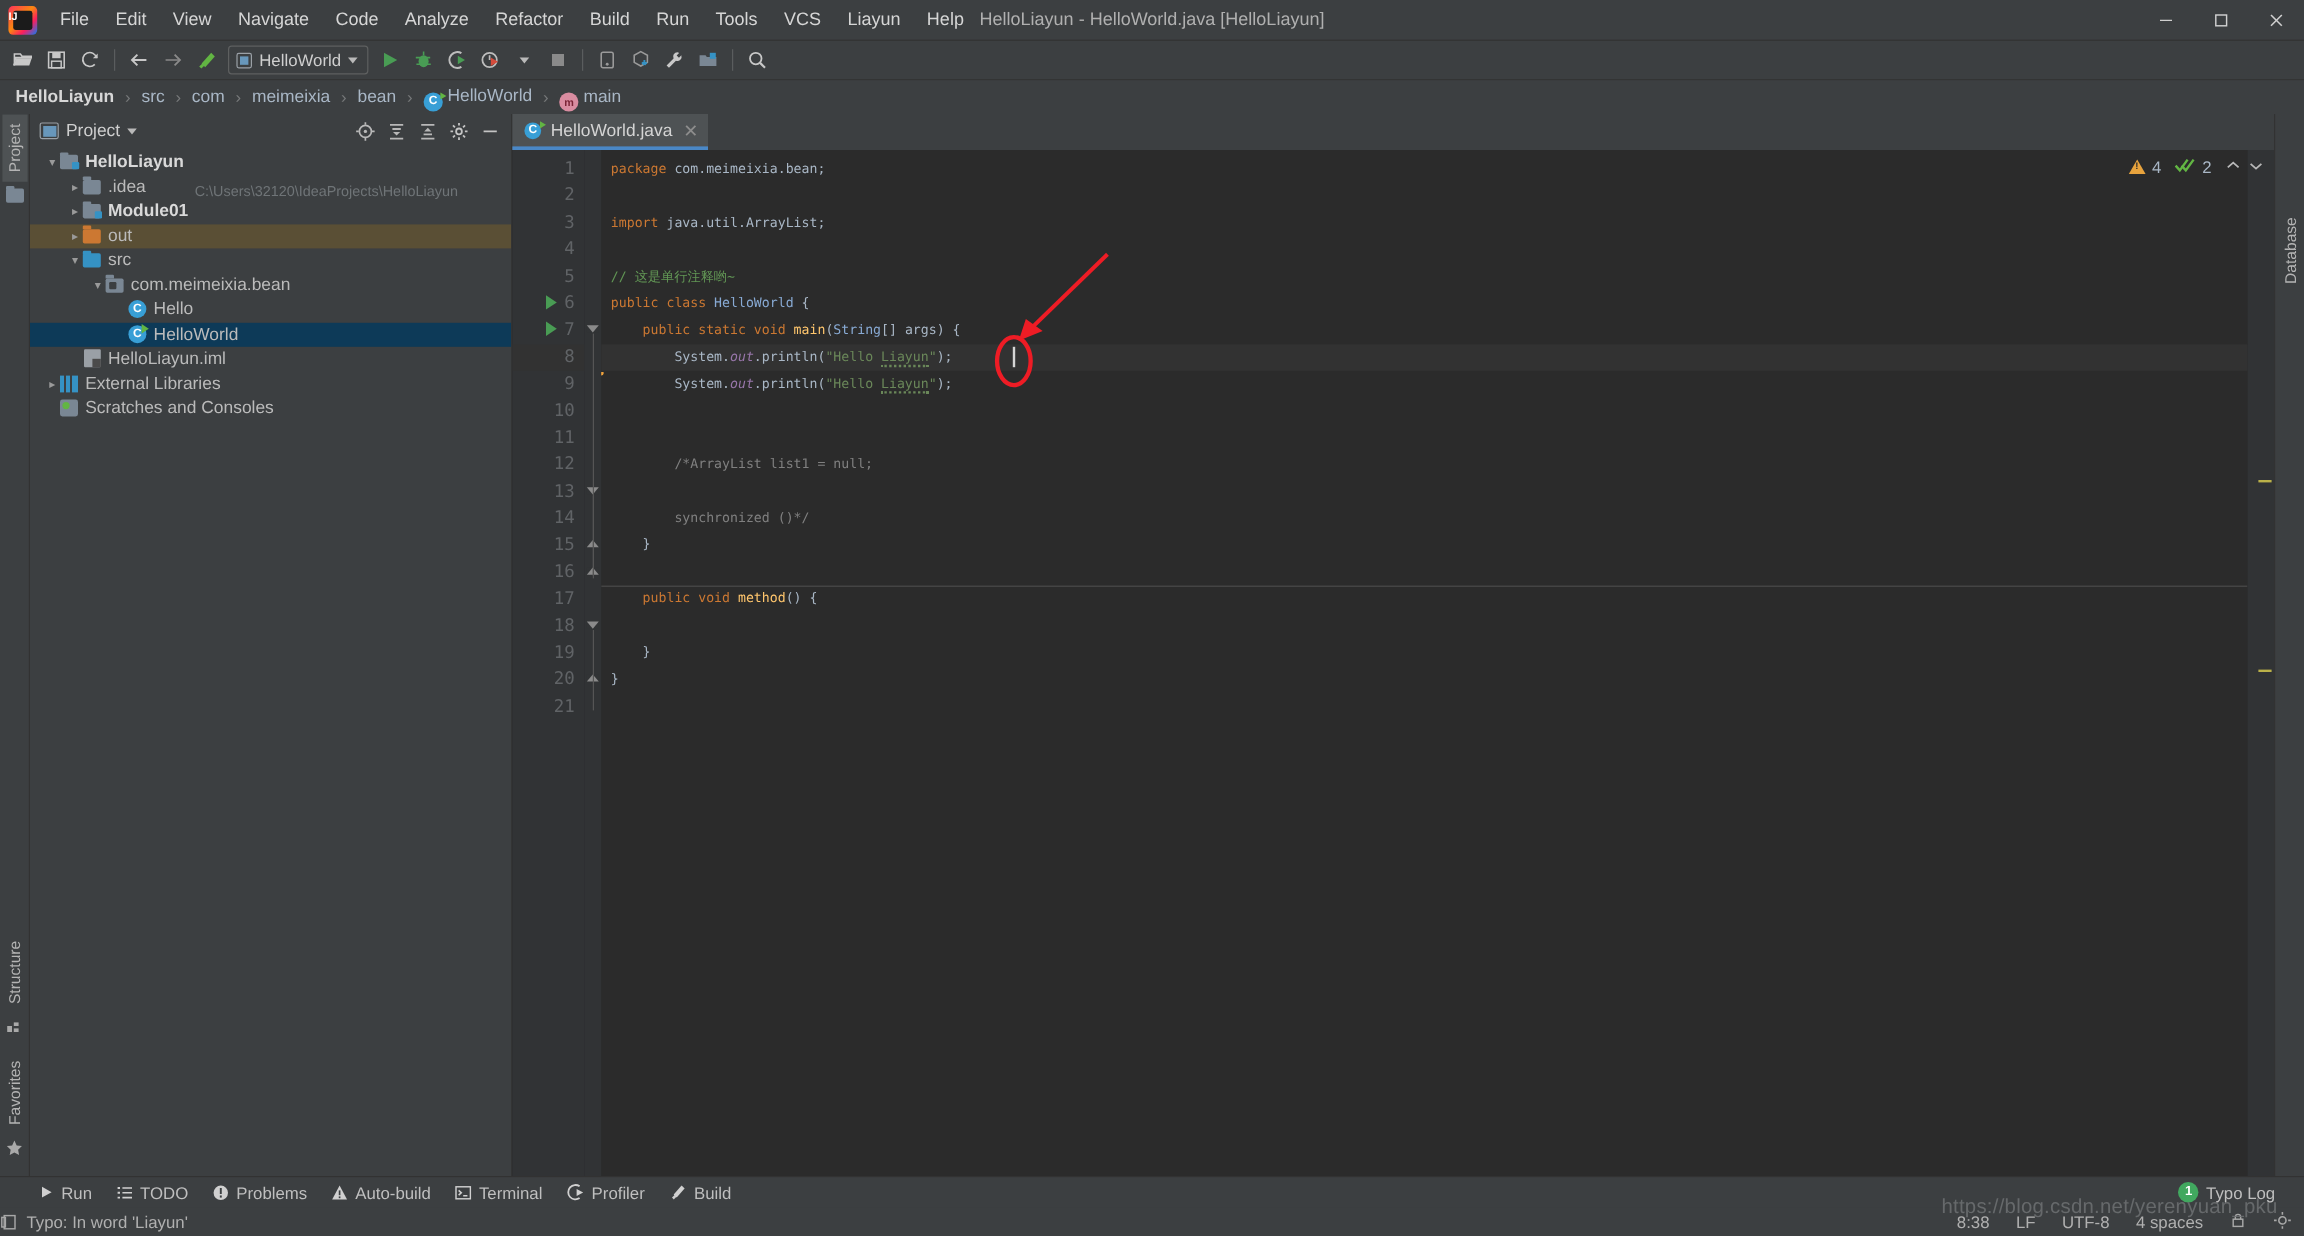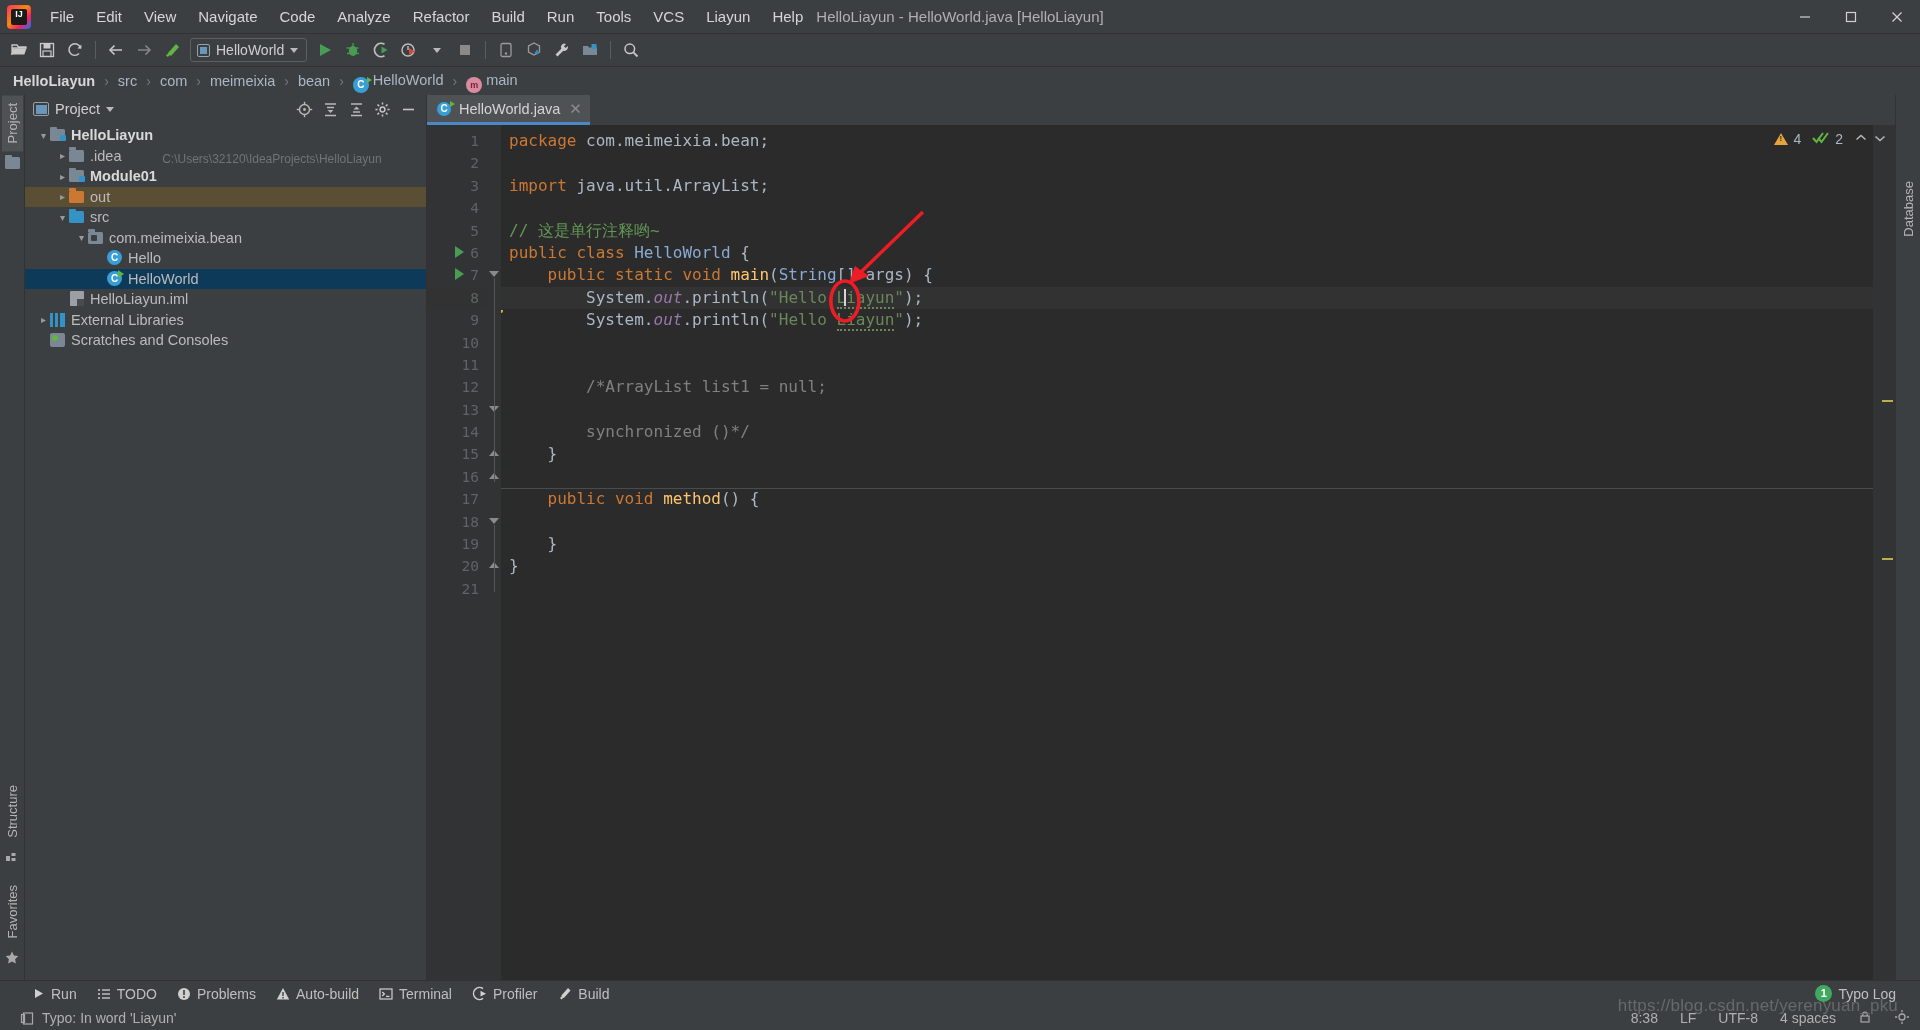--- a/index.html
+++ b/index.html
@@ -14,21 +14,21 @@
 
   
   .titlebar{
     height:34px; background:#3c3f41; display:flex; align-items:center;
     flex:0 0 34px; position:relative; border-bottom:1px solid #323232;
   }
   .ij-logo{ width:24px;height:24px;margin:0 8px 0 7px; flex:0 0 24px; position:relative;}
   .ij-logo .sq{position:absolute;inset:0;border-radius:4px;
      background:linear-gradient(135deg,#fe315d 0%,#f98810 45%,#fd1e5d 70%,#087cfa 100%);}
   .ij-logo .inner{position:absolute;left:4px;top:4px;right:4px;bottom:4px;background:#1b1b1b;border-radius:2px;}
-  .ij-logo .ij{position:absolute;left:0;right:0;top:4px;text-align:center;color:#fff;
+  .ij-logo .ij{position:absolute;left:0;right:0;top:4px;color:#fff;
      font:700 9px/10px "Liberation Sans",sans-serif;letter-spacing:0px;}
   .menubar{ display:flex; align-items:center; height:34px; }
   .menu-item{
     padding:4px 11px; font-size:15px; color:#d6d6d6; cursor:default; line-height:20px;
   }
   .win-title{
     position:absolute; left:0; right:0; text-align:center; font-size:15px; color:#b0b0b0;
     pointer-events:none;
   }
   .wincontrols{ margin-left:auto; display:flex; height:34px; z-index:3;}
@@ -142,21 +142,21 @@
   .fbox{ position:absolute;left:2px;top:6px;width:10px;height:10px;border:1px solid #8a8a8a;
          background:#313335; }
   .fbox.tri{ border:none;width:0;height:0;border-left:5px solid transparent;border-right:5px solid transparent;
              border-top:6px solid #8a8a8a; top:7px;}
   .fbox.triup{ border:none;width:0;height:0;border-left:5px solid transparent;border-right:5px solid transparent;
              border-bottom:6px solid #8a8a8a; top:7px;}
   .fbar{ position:absolute; left:6.5px; width:1px; background:#555; }
 
   .code{
     flex:1 1 auto; position:relative; padding-top:5px; min-width:0;
-    font-family:"DejaVu Sans Mono", monospace; font-size:16px; color:#a9b7c6; overflow:hidden;
+    font-family:"DejaVu Sans Mono", monospace; font-size:11px; color:#a9b7c6; overflow:hidden;
   }
   .cl{ height:22.4px; line-height:22.4px; white-space:pre; padding-left:8px; position:relative;}
   .cl.cur{ background:#323232; }
   .kw{ color:#cc7832; } .str{ color:#6a8759; } .cmt{ color:#629755; } .mth{ color:#ffc66d; }
   .fld2{ color:#9876aa; font-style:italic; } .punc{ color:#a9b7c6; }
   .typ{ color:#88aad4; } .grey{ color:#808080; }
   .hl-ident{ background:#48484a; }
   .typo{ border-bottom:2px dotted #6a8759; }
   .sep{ position:absolute; left:0; right:0; height:1px; background:#4b4b4b; top:0; }
 
@@ -178,21 +178,21 @@
   .warn-tri::after{content:"!";position:absolute;left:-2px;top:2px;color:#2b2b2b;font:bold 8px/1 "Liberation Sans",sans-serif;}
 
   
   .bottombar{
     height:26px; background:#3c3f41; display:flex; align-items:center; flex:0 0 26px;
     border-top:1px solid #323232; padding-left:22px; gap:0px; position:relative;
   }
   .btool{ display:flex;align-items:center;gap:6px;padding:2px 10px; font-size:14px;color:#bfbfbf;border-radius:3px;}
   .statusbar{
     height:24px; background:#3c3f41; display:flex; align-items:center; flex:0 0 24px;
-    font-size:14px; color:#b0b0b0; padding-left:20px; position:relative;
+    font-size:14px; color:#b0b0b0; padding-left:0; position:relative;
   }
   .st-right{ margin-left:auto; display:flex; align-items:center; gap:22px; padding-right:10px;}
   .evt-badge{ width:17px;height:17px;border-radius:50%;background:#41a85f;color:#fff;
      font:bold 11px/17px "Liberation Sans",sans-serif;text-align:center;}
   .watermark{
     position:absolute; right:22px; bottom:14px; color:#6e7173; font-size:17px;
     letter-spacing:.2px; white-space:nowrap; opacity:.85; pointer-events:none;
   }
 
   

